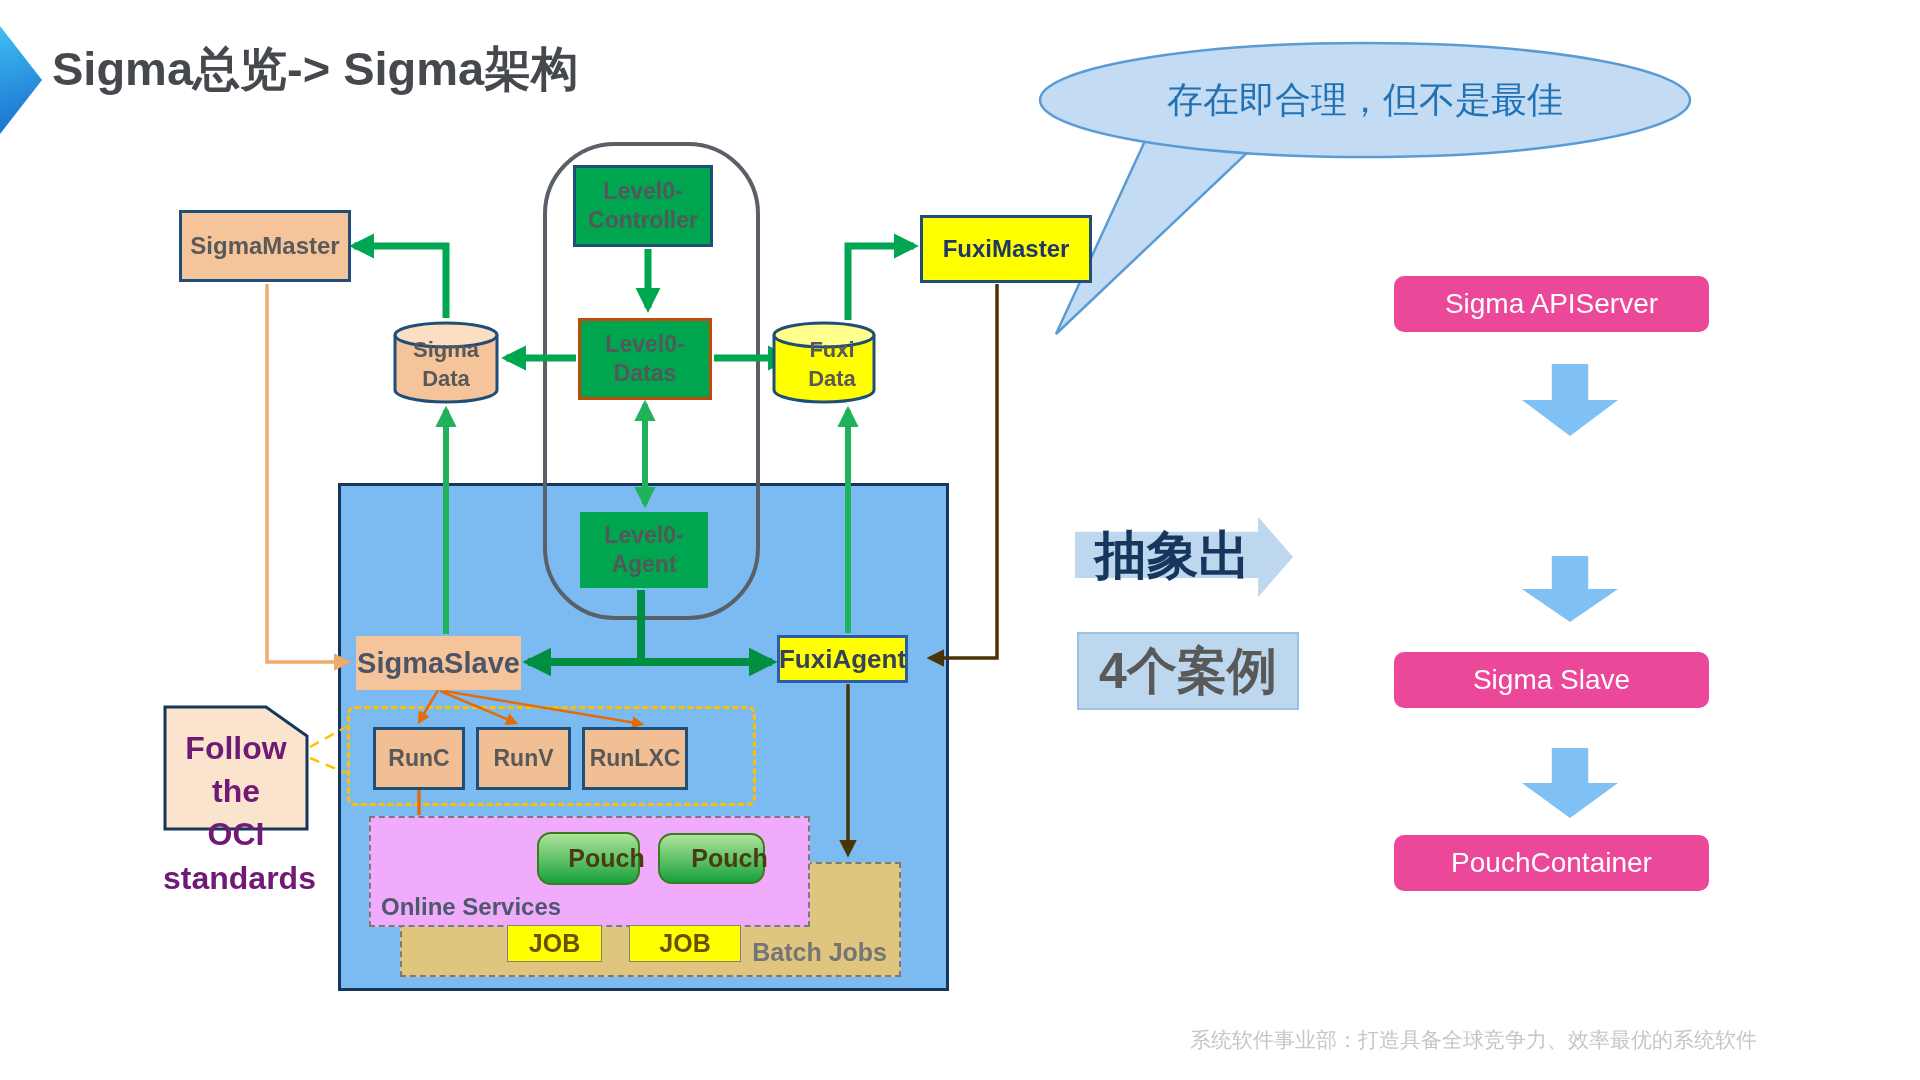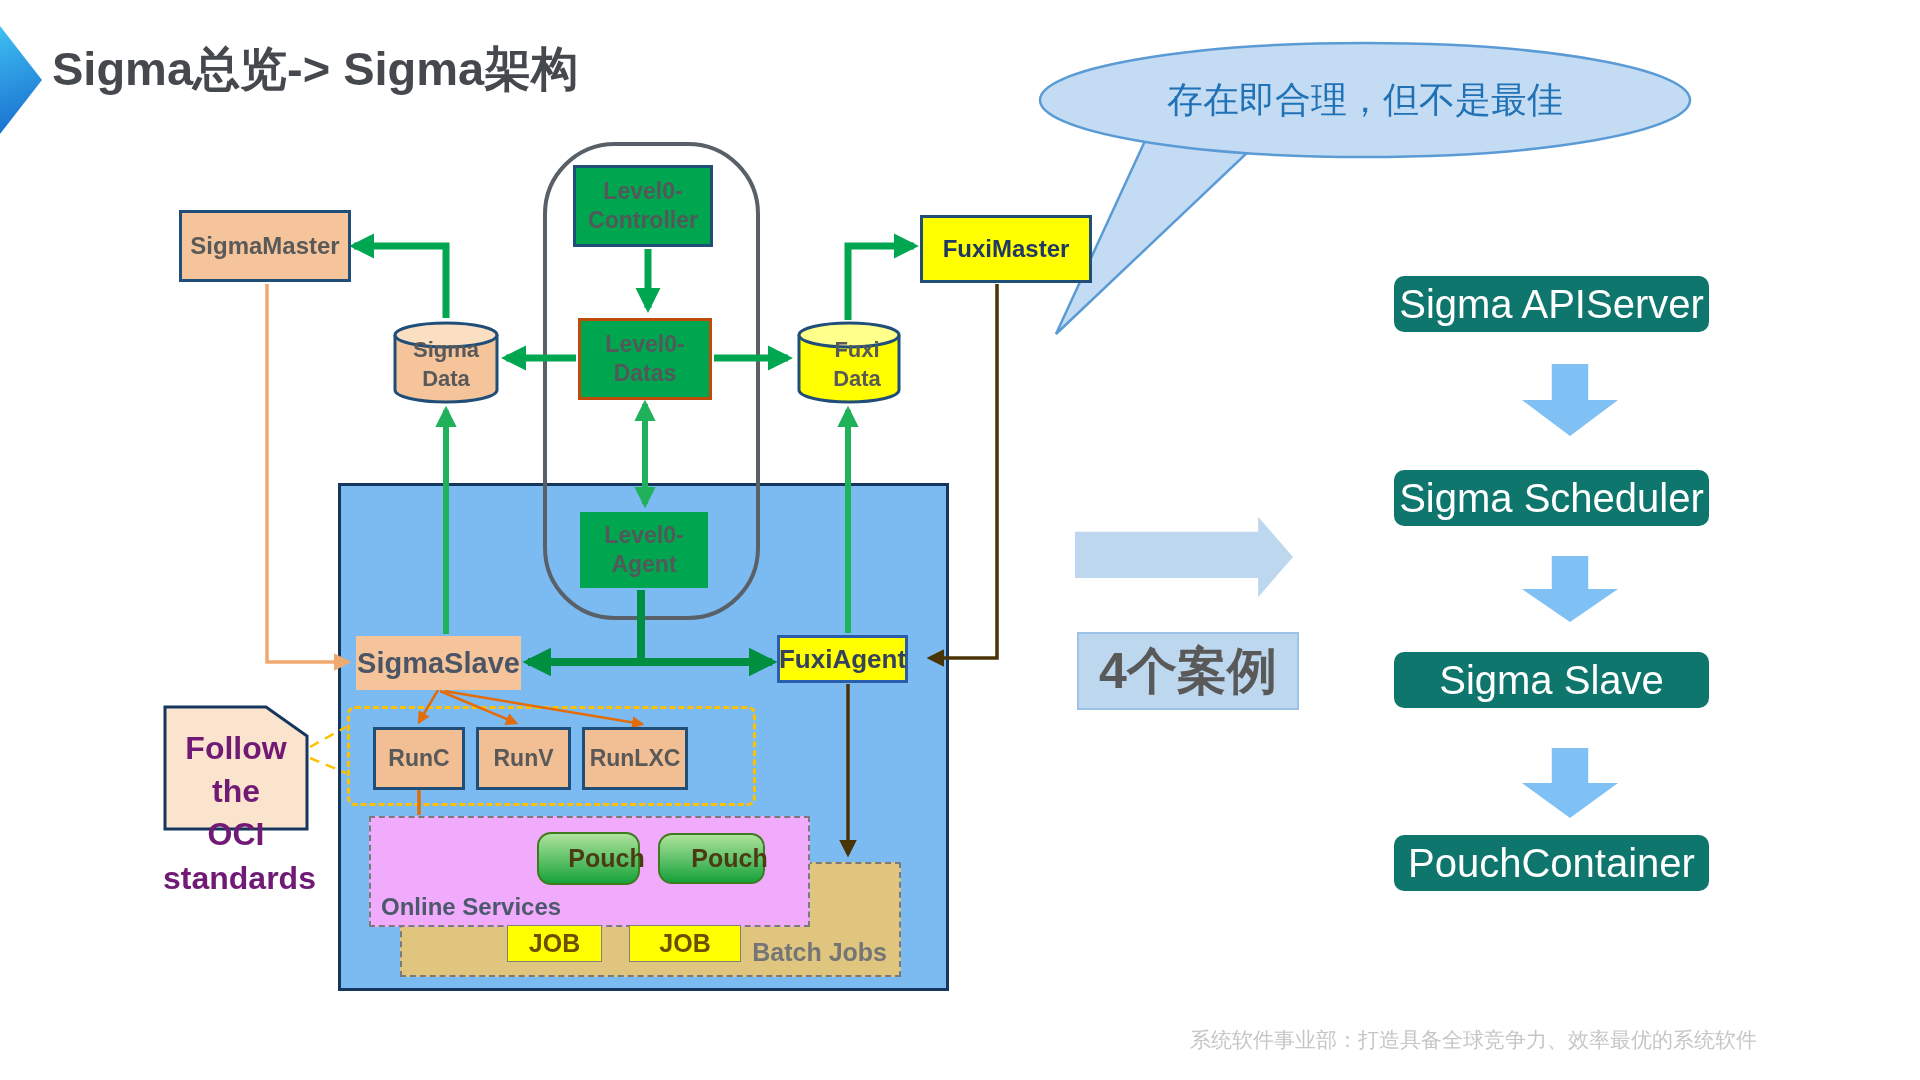--- a/index.html
+++ b/index.html
@@ -33,22 +33,22 @@
   .online-label{position:absolute;left:10px;bottom:4px;font-weight:bold;font-size:24px;color:#4C586B;}
   .batch{position:absolute;left:400px;top:862px;width:497px;height:111px;background:#DFC57E;
          border:2px dashed #7A7A7A;z-index:2;}
   .batch-label{position:absolute;right:12px;bottom:8px;font-weight:bold;font-size:25px;color:#757575;}
   .pouch{position:absolute;z-index:4;display:flex;align-items:center;justify-content:center;
          background:linear-gradient(#AEE39B,#17A23B);border:2px solid #3E7A1E;border-radius:14px;
          font-weight:bold;font-size:25px;color:#4A3B12;box-sizing:border-box;padding-left:36px;}
   .job{position:absolute;z-index:4;display:flex;align-items:center;justify-content:center;
        background:#FFFF00;border:1.5px solid #808080;font-weight:bold;font-size:25px;color:#6B4E00;box-sizing:border-box;}
   .z6{z-index:6;}
-  .stack-box{position:absolute;left:1394px;width:315px;height:56px;background:#0f766e;border-radius:10px;
-             display:flex;align-items:center;justify-content:center;color:#ffffff;font-size:40px;z-index:6;}
+  .stack-box{position:absolute;left:1394px;width:315px;height:56px;background:#ec4899;border-radius:10px;
+             display:flex;align-items:center;justify-content:center;color:#ffffff;font-size:28px;z-index:6;}
   .down-arrow{position:absolute;left:1522px;width:96px;background:#7FC0F5;z-index:6;
               clip-path:polygon(31% 0,69% 0,69% 50%,100% 50%,50% 100%,0 50%,31% 50%);}
   .abstr-shape{position:absolute;left:1075px;top:515px;width:218px;height:84px;background:#BDD7EE;z-index:6;
                clip-path:polygon(0 20%,84% 20%,84% 2%,100% 50%,84% 98%,84% 75%,0 75%);}
   .abstr-text{position:absolute;left:1080px;top:521px;width:185px;font-size:52px;font-weight:bold;
               color:#17365D;z-index:7;text-align:center;}
   .cases{position:absolute;left:1077px;top:632px;width:222px;height:78px;background:#BDD7EE;
          border:2px solid #9CC3E5;box-sizing:border-box;display:flex;align-items:center;justify-content:center;
          font-size:50px;font-weight:bold;color:#595959;z-index:6;}
   .bubble-text{position:absolute;left:1090px;top:78px;width:550px;text-align:center;font-size:36px;
@@ -164,21 +164,21 @@
     </svg>
     <div class="cyl-label">Sigma
 Data</div>
   </div>
 
   <div class="node green green-red ml z6" style="left:578px;top:318px;width:134px;height:82px">
     <span class="ml">Level0-
 Datas</span>
   </div>
 
-  <div class="abs z6" style="left:797px;top:320px;width:120px;height:86px">
+  <div class="abs z6" style="left:772px;top:320px;width:120px;height:86px">
     <svg width="104" height="86" viewBox="0 0 104 86">
       <path d="M2,15 L2,70 A50,12 0 0 0 102,70 L102,15" fill="#FFFF00" stroke="#1F4E79" stroke-width="3"></path>
       <ellipse cx="52" cy="15" rx="50" ry="12" fill="#FFFF8C" stroke="#1F4E79" stroke-width="3"></ellipse>
     </svg>
     <div class="cyl-label">Fuxi
 Data</div>
   </div>
 
   <div class="node green ml z6" style="left:580px;top:512px;width:128px;height:76px">
     <span class="ml">Level0-
@@ -206,31 +206,29 @@
   <div class="abs z6" style="left:163px;top:705px;width:146px;height:126px">
     <svg width="146" height="126" viewBox="0 0 146 126">
       <path d="M2,2 L103,2 L144,31 L144,124 L2,124 Z" fill="#FBE4CD" stroke="#17365D" stroke-width="3"></path>
     </svg>
     <div class="oci-text">Follow the
 OCI
 standards</div>
   </div>
 
   <div class="abstr-shape"></div>
+  <div class="abstr-text">抽象出</div>
   <div class="cases">
     <span>4个案例</span>
   </div>
 
   <div class="stack-box" style="top:276px">
     <span>Sigma APIServer</span>
   </div>
   <div class="down-arrow" style="top:364px;height:72px"></div>
-  <div class="stack-box" style="top:470px">
-    <span>Sigma Scheduler</span>
-  </div>
   <div class="down-arrow" style="top:556px;height:66px"></div>
   <div class="stack-box" style="top:652px">
     <span>Sigma Slave</span>
   </div>
   <div class="down-arrow" style="top:748px;height:70px"></div>
   <div class="stack-box" style="top:835px">
     <span>PouchContainer</span>
   </div>
 
   <div class="footer">系统软件事业部：打造具备全球竞争力、效率最优的系统软件</div>

